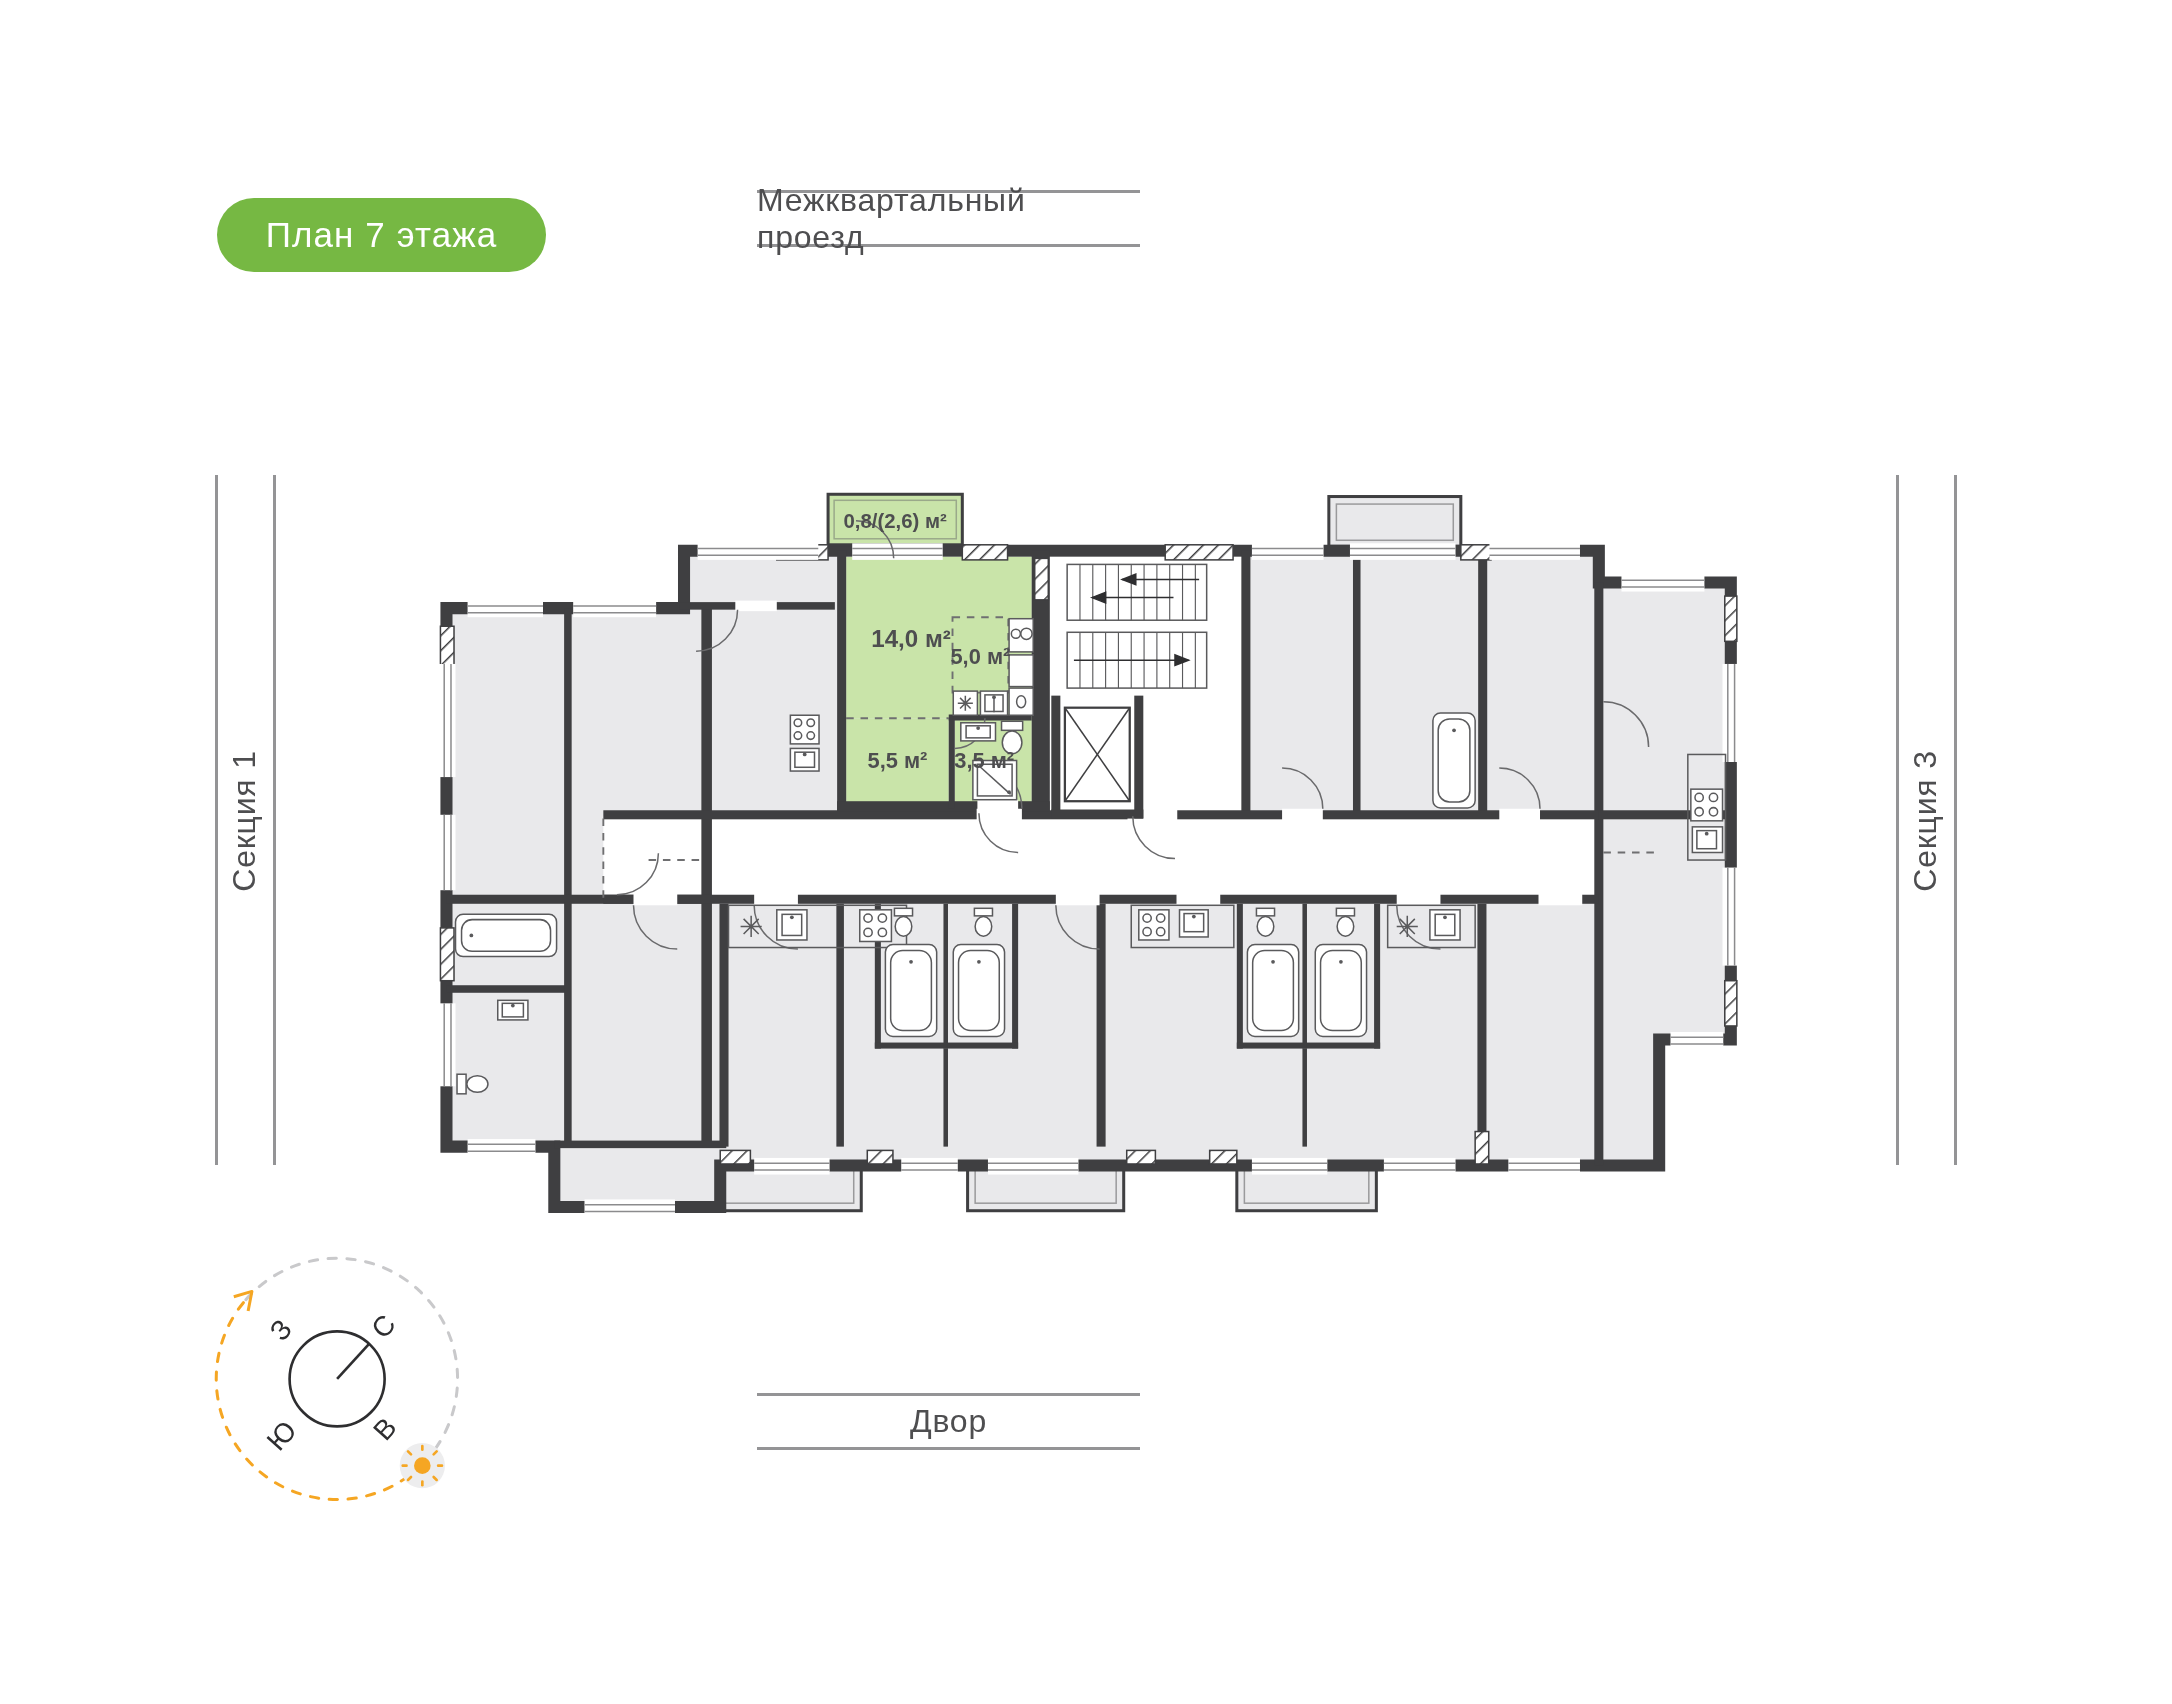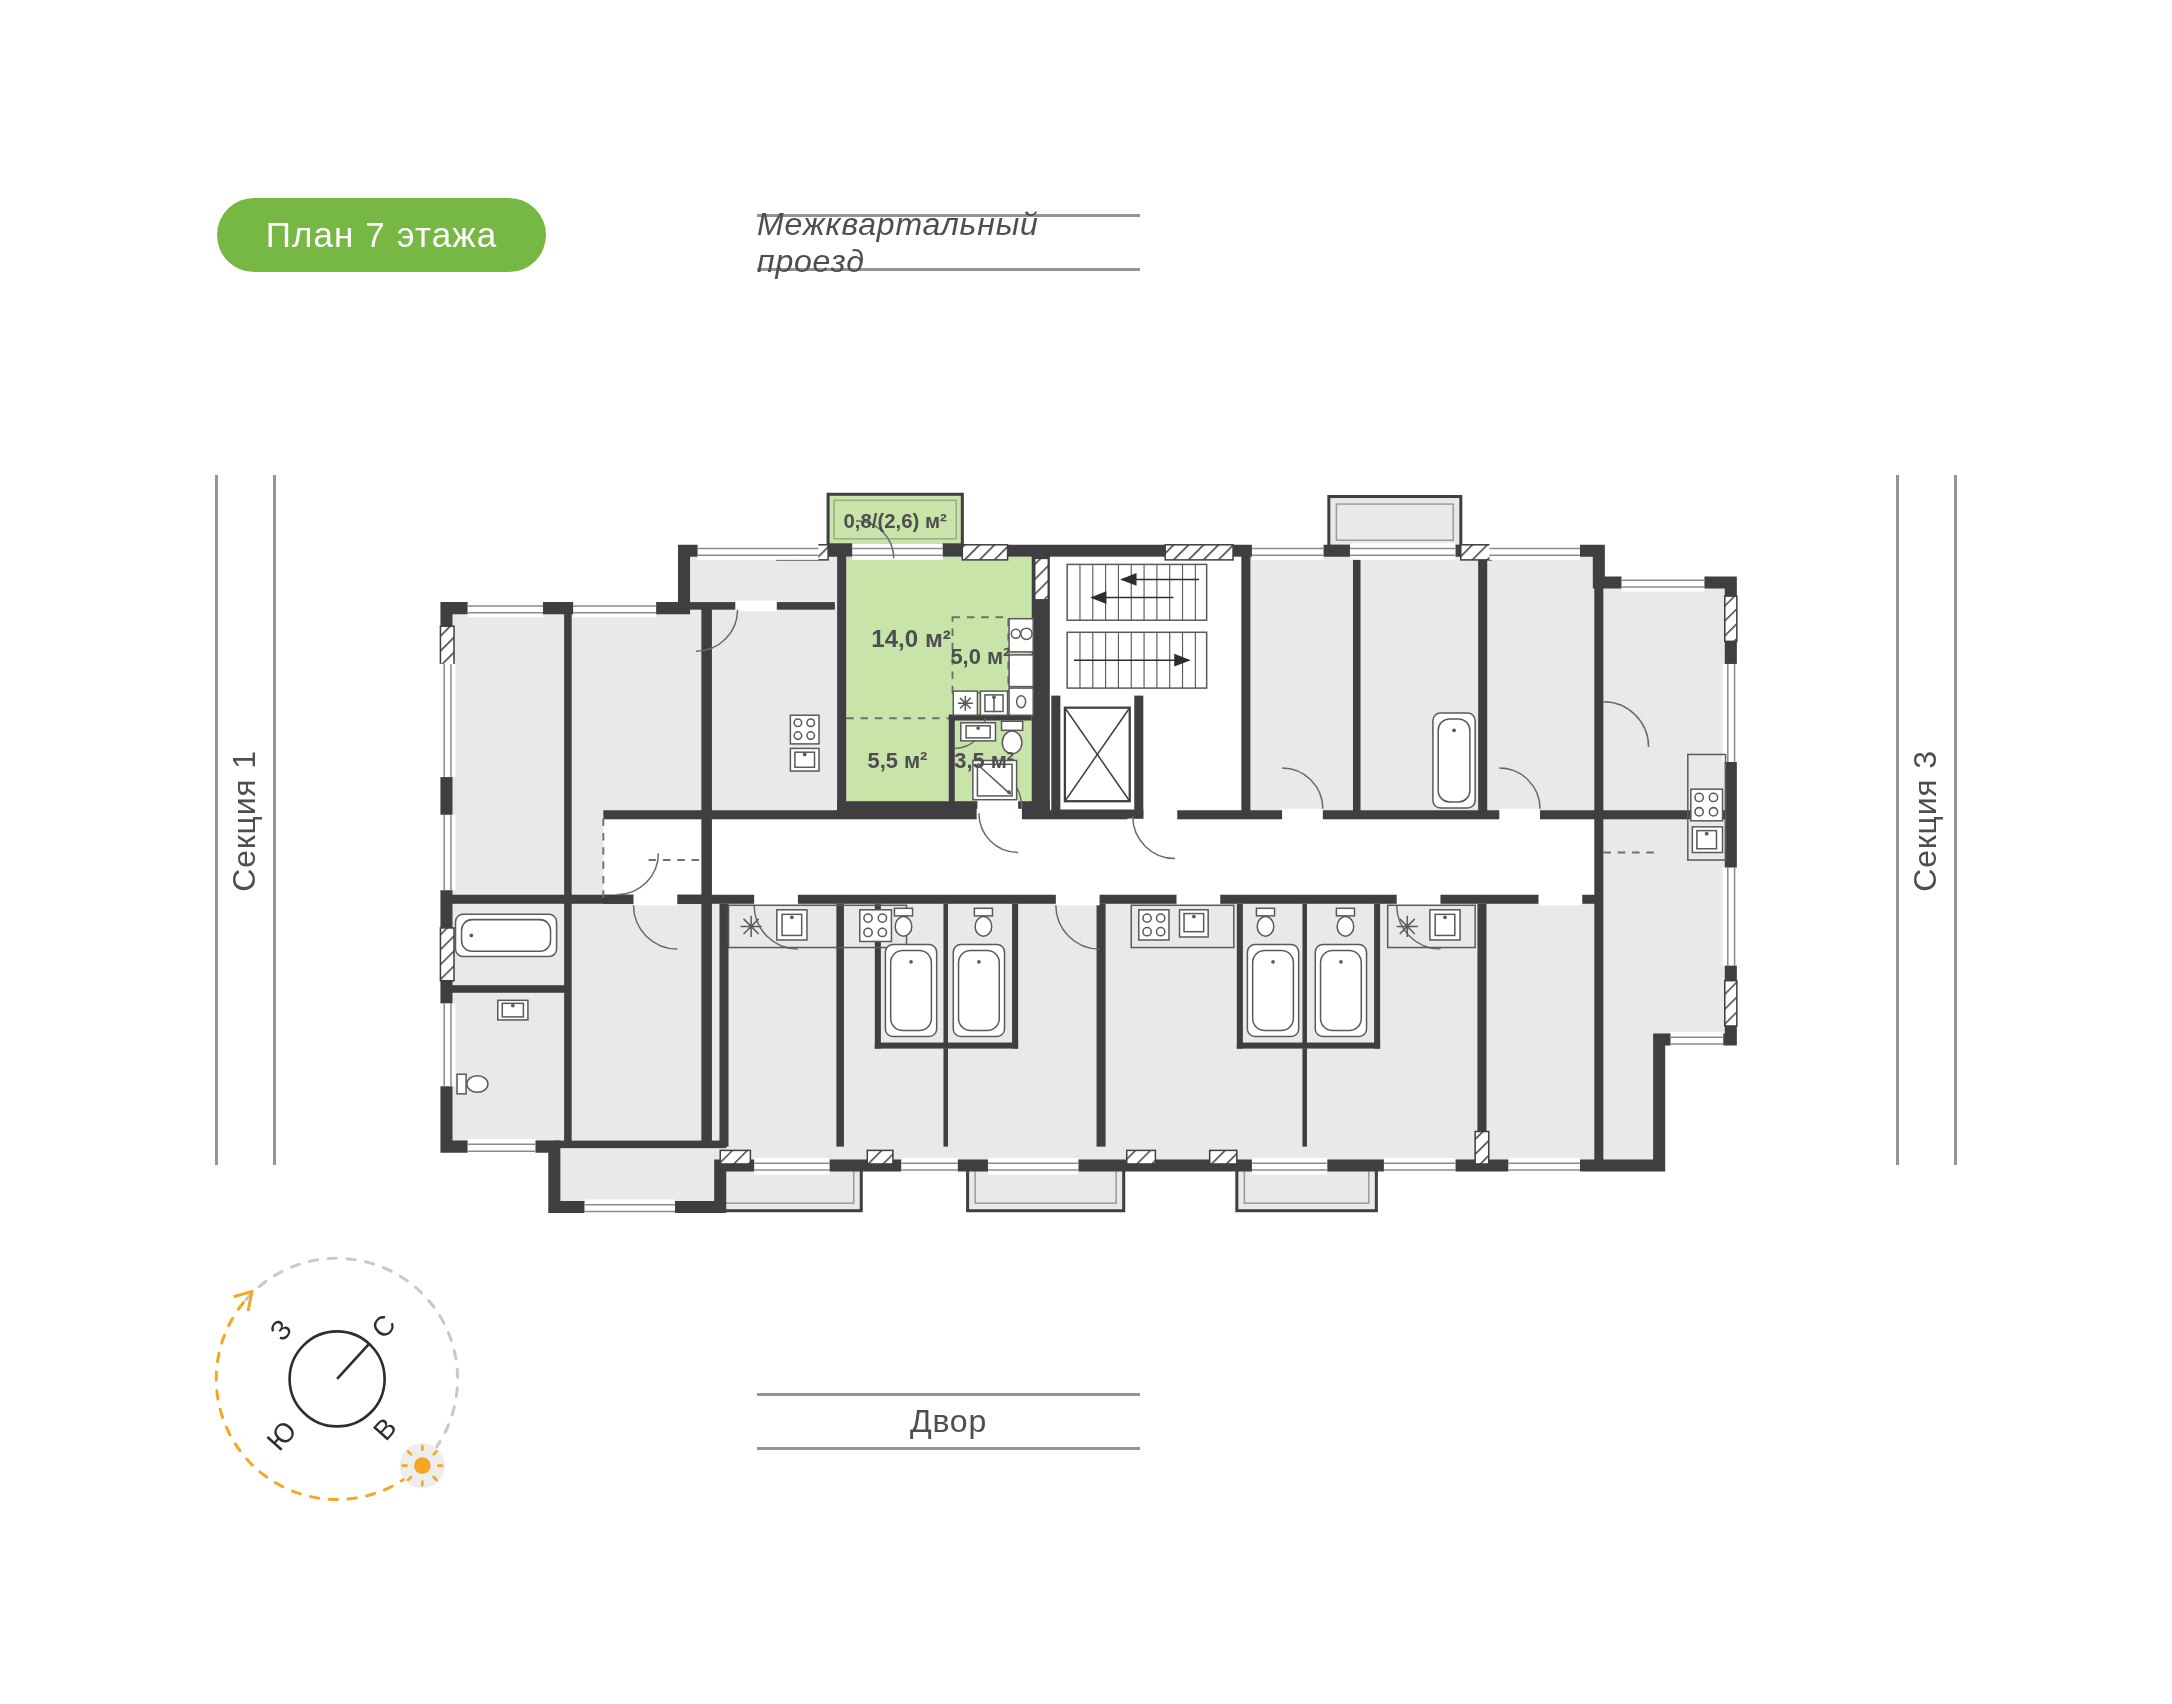--- a/index.html
+++ b/index.html
@@ -8,21 +8,21 @@
   }
   *{margin:0;padding:0;box-sizing:border-box;}
   html,body{width:2172px;height:1705px;background:#fff;font-family:"Liberation Sans",sans-serif;overflow:hidden;}
   .page{position:absolute;inset:0;width:2172px;height:1705px;background:#fff;}
   .badge{position:absolute;left:217px;top:198px;width:329px;height:74px;background:var(--accent-green);
          border-radius:37px;display:flex;align-items:center;justify-content:center;
          color:#fff;font-size:35px;letter-spacing:1.1px;}
   .street{position:absolute;left:757px;width:383px;height:57px;display:flex;align-items:center;justify-content:center;
           border-top:3px solid var(--line-gray);border-bottom:3px solid var(--line-gray);
           color:var(--text-gray);font-size:32px;letter-spacing:0.8px;}
-  .street.top{top:214px;font-style:italic;}
+  .street.top{top:190px;}
   .street.bottom{top:1393px;}
   .vline{position:absolute;width:3px;height:690px;top:475px;background:var(--line-gray);}
   .section-label{position:absolute;color:var(--text-gray);font-size:32px;letter-spacing:0.8px;white-space:nowrap;
                  transform:translate(-50%,-50%) rotate(-90deg);}
   svg{position:absolute;left:0;top:0;}
   svg text{font-family:"Liberation Sans",sans-serif;}
   .wall{fill:var(--wall-dark);}
   .area-label{fill:var(--text-gray);font-weight:700;text-anchor:middle;}
   .fx{stroke:#5a5a5c;stroke-width:2;fill:#fff;}
   .fxn{stroke:#5a5a5c;stroke-width:2;fill:none;}

